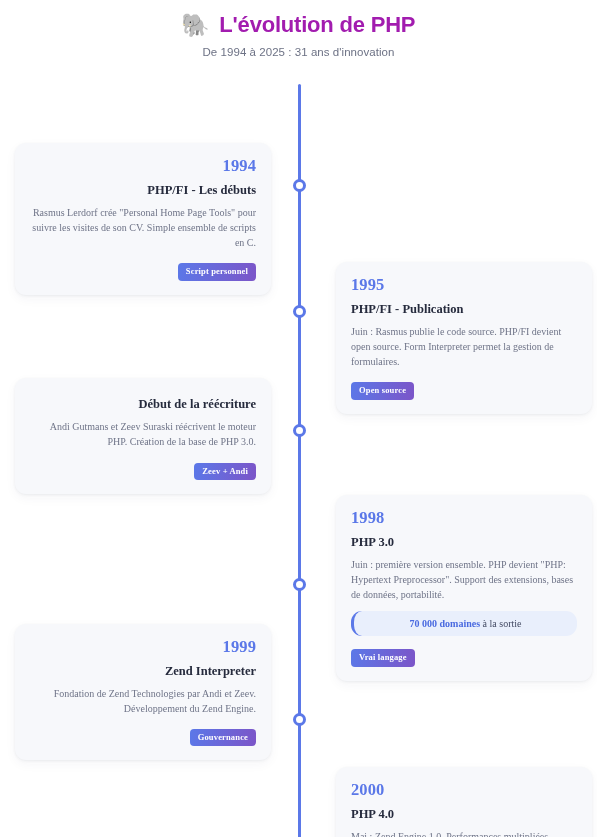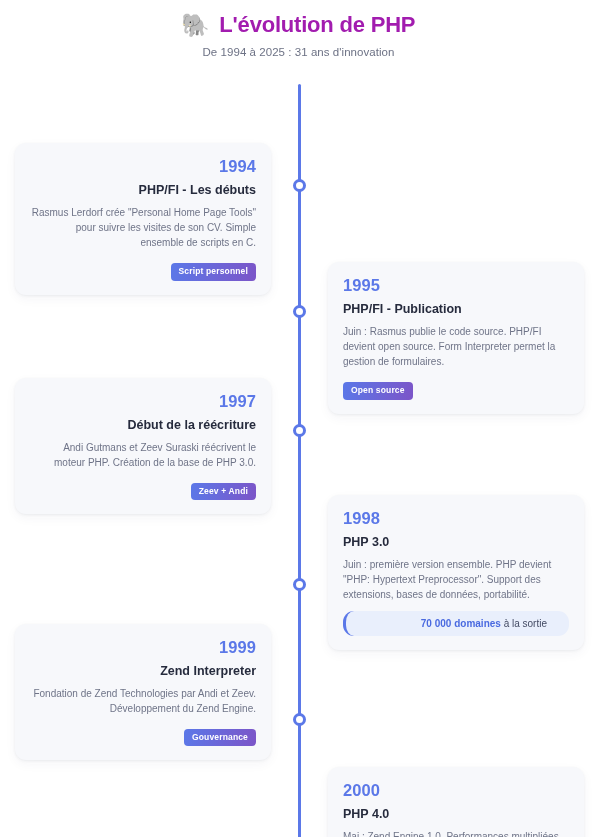--- a/index.html
+++ b/index.html
@@ -82,24 +82,25 @@
   }
 
   .entry .card {
     position: absolute;
     width: 256px;
     background: #f7f8fb;
     border-radius: 11px;
     padding: 13px 15px 14px 15px;
     box-shadow: 0 1px 3px rgba(40, 50, 90, 0.07),
                 0 4px 12px rgba(40, 50, 90, 0.045);
+    font-family: Liberation Serif, serif;
   }
 
   .entry.left .card  { left: 15px;  text-align: right; }
-  .entry.right .card { left: 328px; text-align: left;  }
+  .entry.right .card { left: 336px; text-align: left;  }
 
   .dot {
     position: absolute;
     left: 293px;
     width: 13px;
     height: 13px;
     border-radius: 50%;
     background: #ffffff;
     border: 3px solid #5b78e8;
   }
@@ -125,24 +126,24 @@
     font-size: 10px;
     line-height: 1.52;
     color: #6f7488;
   }
 
   .card-stat {
     margin-top: 9px;
     background: #e9effc;
     border-left: 3px solid #5b78e8;
     border-radius: 11px;
-    padding: 7px 22px;
+    padding: 7px 10px;
     font-size: 10px;
     color: #434a63;
-    text-align: right;
+    text-align: center;
   }
 
   .card-stat .stat-value {
     font-weight: bold;
     color: #4a6ae0;
   }
 
   .badge-row { margin-top: 10px; }
 
   .badge {
@@ -187,33 +188,33 @@
           <div class="card" style="top: 178px;">
             <div class="card-year">1995</div>
             <div class="card-title">PHP/FI - Publication</div>
             <div class="card-desc">Juin : Rasmus publie le code source. PHP/FI devient open source. Form Interpreter permet la gestion de formulaires.</div>
             <div class="badge-row"><span class="badge">Open source</span></div>
           </div>
         </div>
         <div class="entry left">
           <div class="dot" style="top: 340px;"></div>
           <div class="card" style="top: 294px;">
-            <div class="card-year">1997</div>
             <div class="card-title">Début de la réécriture</div>
             <div class="card-desc">Andi Gutmans et Zeev Suraski réécrivent le moteur PHP. Création de la base de PHP 3.0.</div>
             <div class="badge-row"><span class="badge">Zeev + Andi</span></div>
           </div>
         </div>
         <div class="entry right">
           <div class="dot" style="top: 494px;"></div>
           <div class="card" style="top: 411px;">
             <div class="card-year">1998</div>
             <div class="card-title">PHP 3.0</div>
             <div class="card-desc">Juin : première version ensemble. PHP devient "PHP: Hypertext Preprocessor". Support des extensions, bases de données, portabilité.</div>
             <div class="card-stat"><span class="stat-value">70 000 domaines</span> <span>à la sortie</span></div>
+            <div class="badge-row"><span class="badge">Vrai langage</span></div>
           </div>
         </div>
         <div class="entry left">
           <div class="dot" style="top: 629px;"></div>
           <div class="card" style="top: 540px;">
             <div class="card-year">1999</div>
             <div class="card-title">Zend Interpreter</div>
             <div class="card-desc">Fondation de Zend Technologies par Andi et Zeev. Développement du Zend Engine.</div>
             <div class="badge-row"><span class="badge">Gouvernance</span></div>
           </div>

